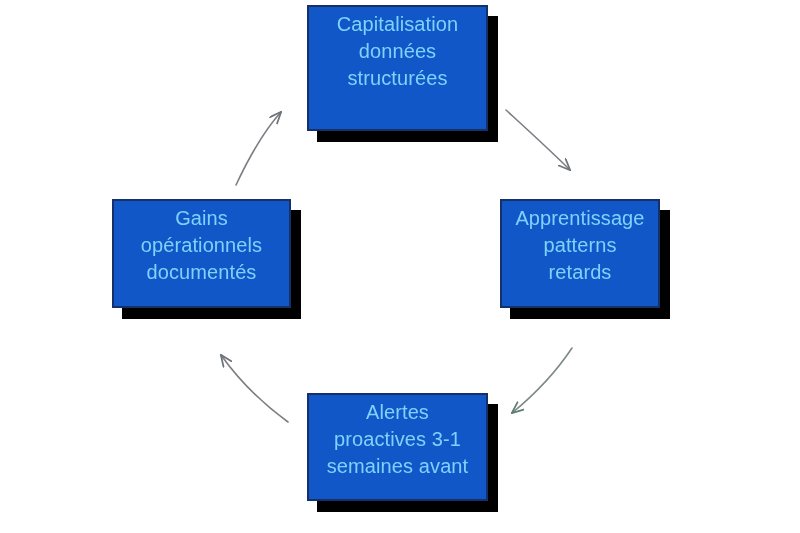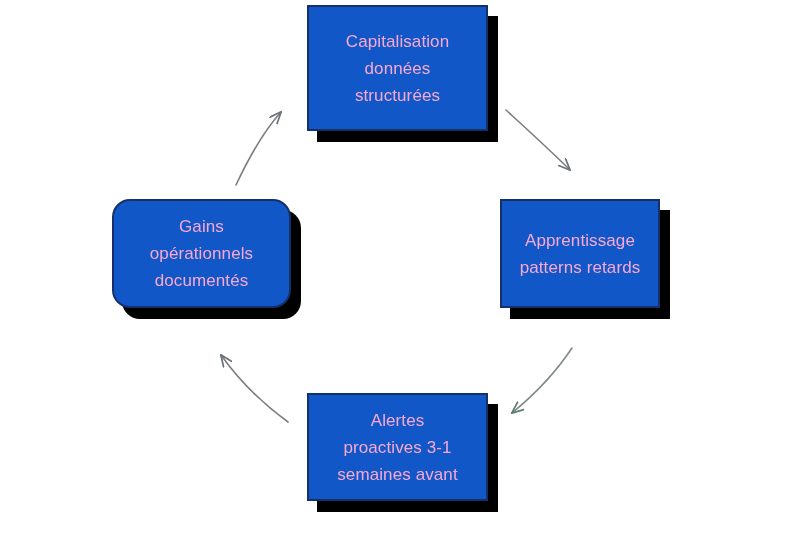--- a/index.html
+++ b/index.html
@@ -23,43 +23,42 @@
     left: 0;
     top: 0;
     width: 800px;
     height: 533px;
     pointer-events: none;
   }
   .node {
     position: absolute;
     box-sizing: border-box;
     display: flex;
-    align-items: center;
     justify-content: center;
     text-align: center;
-    color: #f9a8d4;
+    color: #7dd3fc;
     background: #1257c8;
     border: 2px solid #15306b;
     box-shadow: 10px 11px 0 0 #000000;
-    font-size: 17px;
+    font-size: 20px;
     line-height: 27px;
     letter-spacing: 0.1px;
     font-weight: 400;
     padding: 4px 8px;
   }
   .node-label {
     white-space: pre-line;
     display: block;
     width: 100%;
   }
   
   #node-top      { left: 307px; top: 5px;   width: 181px; height: 126px; }
   #node-right    { left: 500px; top: 199px; width: 160px; height: 109px; }
   #node-bottom   { left: 307px; top: 393px; width: 181px; height: 108px; }
-  #node-left     { left: 112px; top: 199px; width: 179px; height: 109px; border-radius: 18px; }
+  #node-left     { left: 112px; top: 199px; width: 179px; height: 109px; }
 </style>
 </head>
 <body>
 
 <div id="canvas">
 
   <svg class="arrow-layer" viewBox="0 0 800 533" xmlns="http://www.w3.org/2000/svg">
     <defs>
       <marker id="ah-gray" markerWidth="10" markerHeight="10" refX="7.4" refY="3.4" orient="auto" markerUnits="strokeWidth">
         <path d="M0.4,0.4 L7.6,3.4 L0.4,6.4" fill="none" stroke="#6f7479" stroke-width="1.1" stroke-linecap="round" stroke-linejoin="round"></path>

